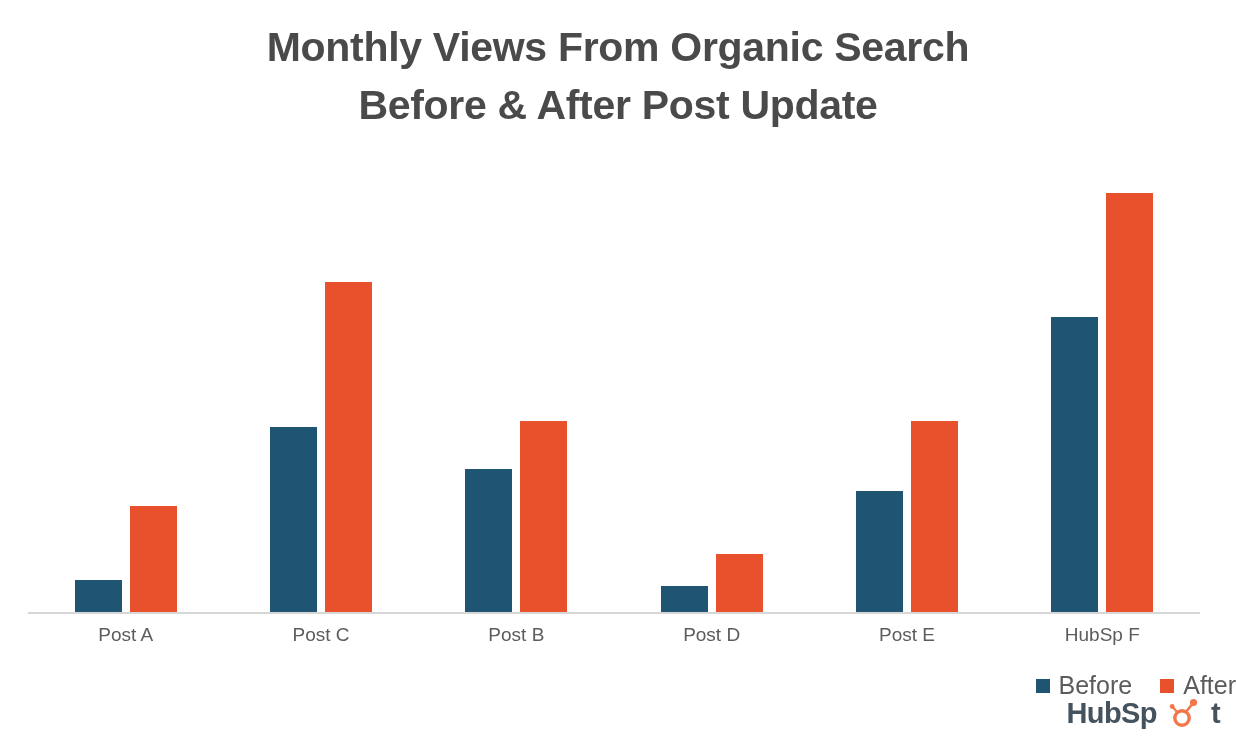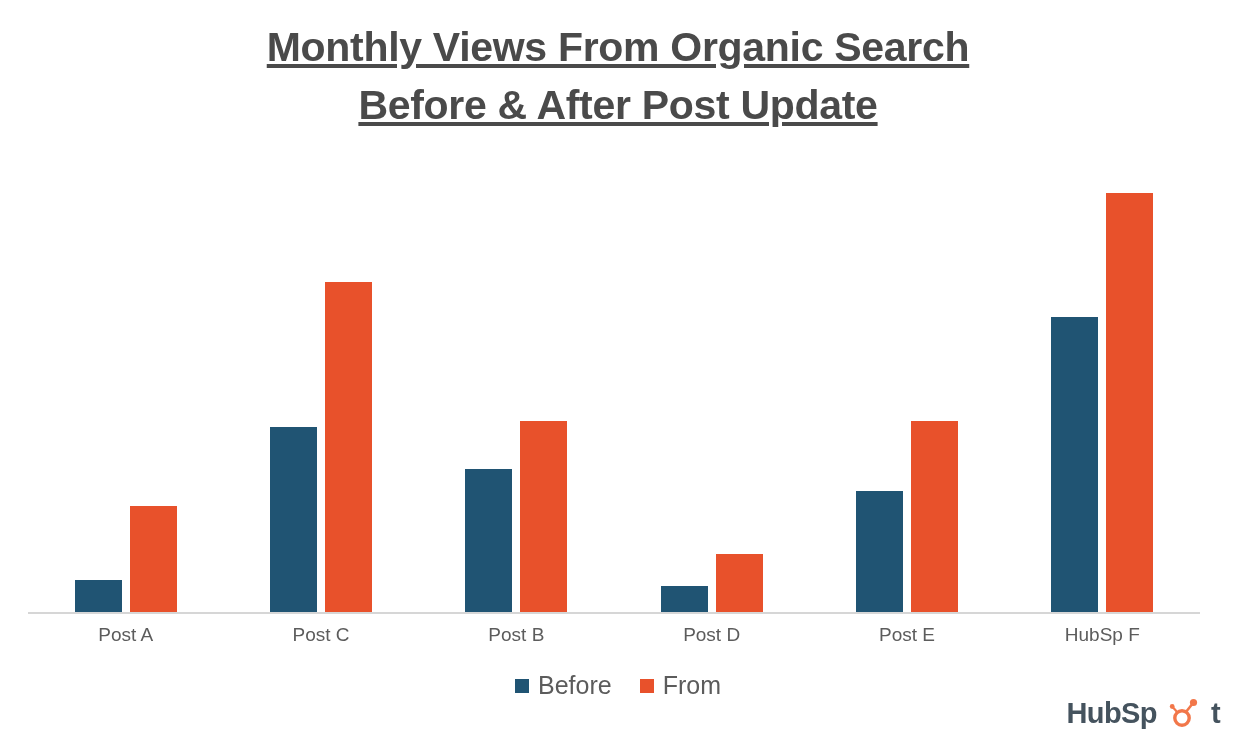--- a/index.html
+++ b/index.html
@@ -22,21 +22,20 @@
     position: absolute;
     top: 18px;
     left: 0;
     width: 1236px;
     text-align: center;
     color: #4a4a4a;
     font-size: 41px;
     font-weight: bold;
     line-height: 1.42;
     letter-spacing: -0.3px;
-    text-decoration: underline;
   }
   .chart-title .line { display: block; }
 
   
   .plot-area {
     position: absolute;
     left: 28px;
     top: 180px;
     width: 1172px;
     height: 434px;
@@ -94,21 +93,21 @@
     font-size: 19px;
   }
 
   
   .legend {
     position: absolute;
     left: 0;
     top: 673px;
     width: 1236px;
     display: flex;
-    justify-content: center;
+    justify-content: flex-end;
     align-items: center;
     gap: 28px;
   }
   .legend-item {
     display: flex;
     align-items: center;
     gap: 9px;
   }
   .legend-swatch {
     width: 14px;
@@ -187,21 +186,21 @@
     <div class="cat-label">HubSp F</div>
   </div>
 
 <div class="legend">
   <div class="legend-item">
     <span class="legend-swatch before"></span>
     <span class="legend-label">Before</span>
   </div>
   <div class="legend-item">
     <span class="legend-swatch after"></span>
-    <span class="legend-label">From</span>
+    <span class="legend-label">After</span>
   </div>
 </div>
 
 <div class="hubspot-logo">
   <span class="hubspot-wordmark">HubSp</span>
   <svg width="30" height="32" viewBox="0 0 30 32">
     <circle cx="13" cy="21" r="7.2" fill="none" stroke="#f2774a" stroke-width="3.4"></circle>
     <circle cx="24.5" cy="5.5" r="3.6" fill="#f2774a"></circle>
     <line x1="24.5" y1="5.5" x2="16.5" y2="15.5" stroke="#f2774a" stroke-width="2.6"></line>
     <circle cx="3.2" cy="9.5" r="2.4" fill="#f2774a"></circle>

